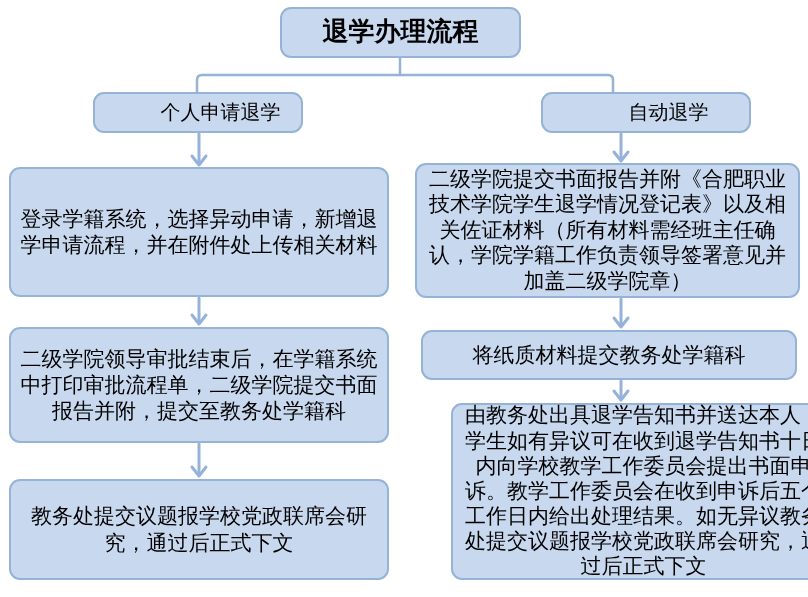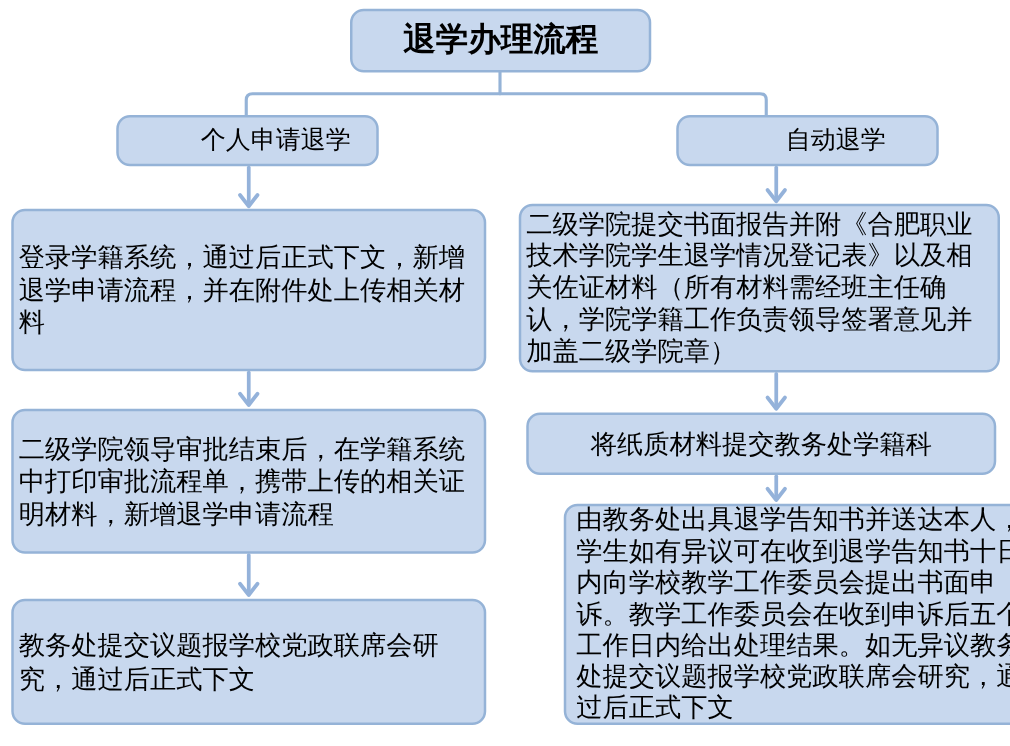--- a/index.html
+++ b/index.html
@@ -34,21 +34,21 @@
   }
   .box {
     position: absolute;
     box-sizing: border-box;
     background: #c8d8ee;
     border: 2px solid #95b3d7;
     border-radius: 11px;
     display: flex;
     align-items: center;
     justify-content: center;
-    text-align: left;
+    text-align: center;
     line-height: 1.25;
   }
   .title-box {
     left: 280px; top: 7px;
     width: 241px; height: 51px;
     font-size: 26px;
     font-weight: bold;
   }
   .branch-box {
     font-size: 20px;
@@ -110,24 +110,24 @@
   </div>
 
   <div class="box branch-box branch-left">
     <span>个人申请退学</span>
   </div>
   <div class="box branch-box branch-right">
     <span>自动退学</span>
   </div>
 
   <div class="box step-box step-l1">
-    <span>登录学籍系统，通过后正式下文，新增退学申请流程，并在附件处上传相关材料</span>
+    <span>登录学籍系统，选择异动申请，新增退学申请流程，并在附件处上传相关材料</span>
   </div>
   <div class="box step-box step-l2">
-    <span>二级学院领导审批结束后，在学籍系统中打印审批流程单，携带上传的相关证明材料，新增退学申请流程</span>
+    <span>二级学院领导审批结束后，在学籍系统中打印审批流程单，二级学院提交书面报告并附，提交至教务处学籍科</span>
   </div>
   <div class="box step-box step-l3">
     <span>教务处提交议题报学校党政联席会研究，通过后正式下文</span>
   </div>
 
   <div class="box step-box step-r1">
     <span>二级学院提交书面报告并附《合肥职业技术学院学生退学情况登记表》以及相关佐证材料（所有材料需经班主任确认，学院学籍工作负责领导签署意见并加盖二级学院章）</span>
   </div>
   <div class="box step-box step-r2">
     <span>将纸质材料提交教务处学籍科</span>

